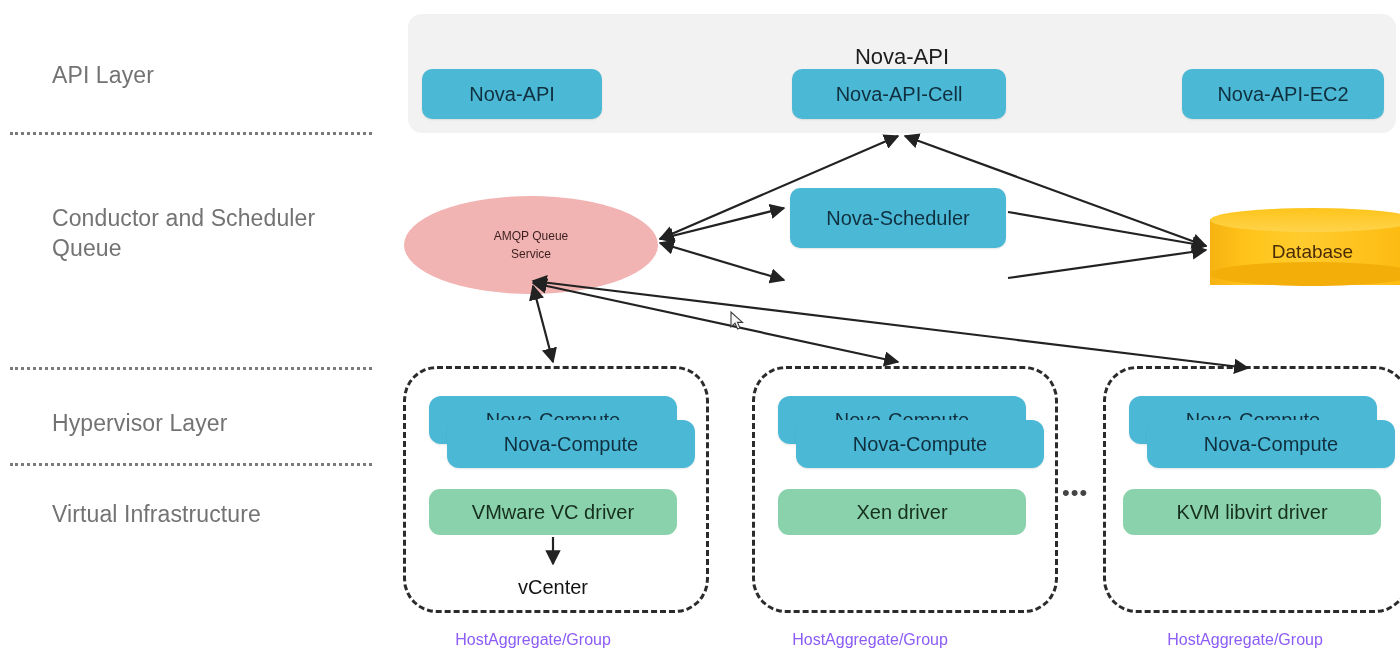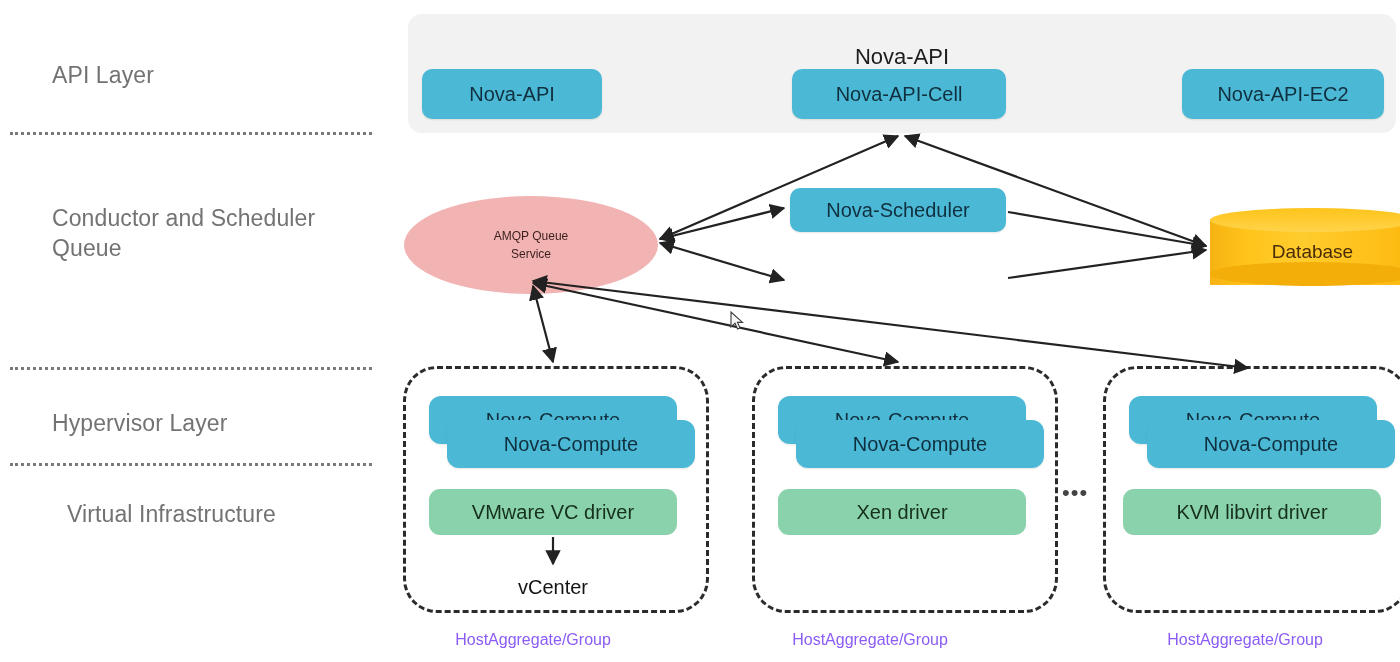--- a/index.html
+++ b/index.html
@@ -190,40 +190,40 @@
 
 <div id="canvas">
 
   <div class="layer-label" style="left:52px; top:60px;">API Layer</div>
 
   <div class="layer-label" style="left:52px; top:203px;">Conductor and Scheduler
 Queue</div>
 
   <div class="layer-label" style="left:52px; top:408px;">Hypervisor Layer</div>
 
-  <div class="layer-label" style="left:52px; top:499px;margin-left:15px;">Virtual Infrastructure</div>
+  <div class="layer-label" style="left:52px; top:499px;">Virtual Infrastructure</div>
 
   <div class="divider" style="top:132px;"></div>
   <div class="divider" style="top:367px;"></div>
   <div class="divider" style="top:463px;"></div>
 
   <div class="api-panel">
     <div class="api-panel-title">Nova-API</div>
   </div>
 
   <div class="node-blue" style="left:422px; top:69px; width:180px; height:50px;">Nova-API</div>
 
   <div class="node-blue" style="left:792px; top:69px; width:214px; height:50px;">Nova-API-Cell</div>
 
   <div class="node-blue" style="left:1182px; top:69px; width:202px; height:50px;">Nova-API-EC2</div>
 
   <div class="amqp">AMQP Queue
 Service</div>
 
-  <div class="node-blue" style="left:790px; top:188px; width:216px; height:44px;">Nova-Scheduler</div>
+  <div class="node-blue" style="left:790px; top:188px; width:216px; height:60px;">Nova-Scheduler</div>
 
 
   <div class="db">
     <div class="db-body"></div>
     <div class="db-top"></div>
     <div class="db-bottom"></div>
     <div class="db-label">Database</div>
   </div>
 
   <div class="host-group" style="left:403px; top:366px; width:300px; height:241px;"></div>

